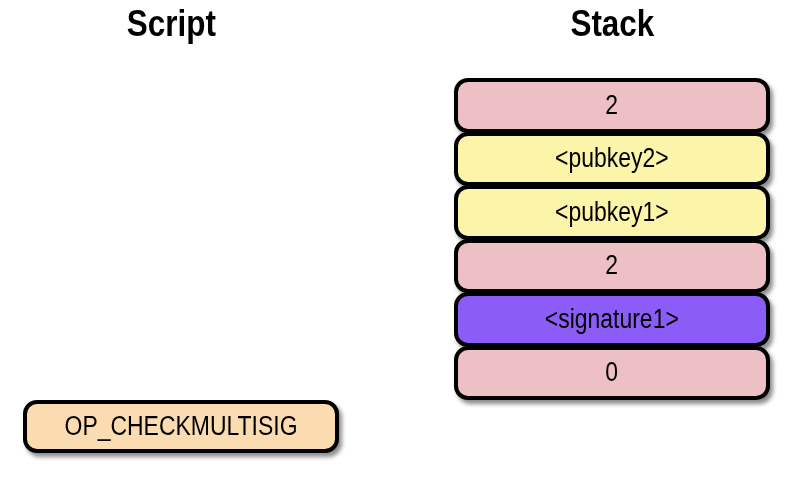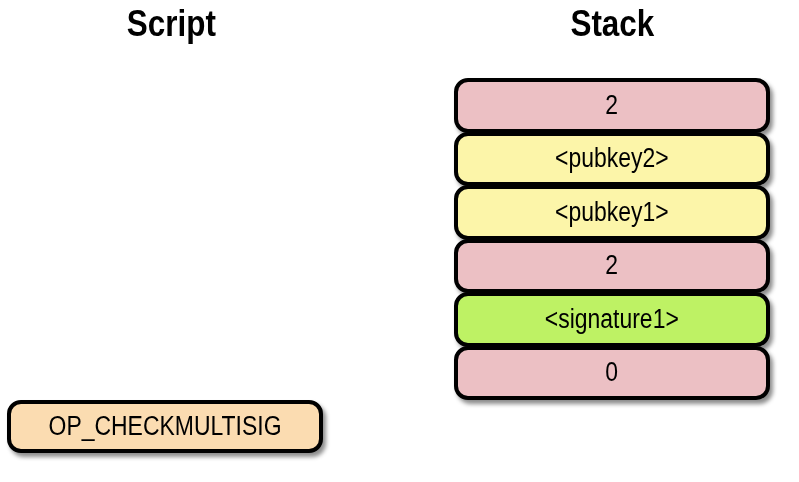--- a/index.html
+++ b/index.html
@@ -32,21 +32,21 @@
     transform: scaleX(0.85);
     transform-origin: center center;
     white-space: nowrap;
   }
   .column {
     position: absolute;
     display: flex;
     flex-direction: column;
   }
   #stack-column  { left: 454px; top: 78px;  width: 316px; }
-  #script-column { left: 7px;  top: 400px; width: 316px; }
+  #script-column { left: 23px;  top: 400px; width: 316px; }
   .box {
     height: 54.5px;
     border: 4px solid #000000;
     border-radius: 14px;
     background: #eeeeee;
     display: flex;
     align-items: center;
     justify-content: center;
     font-size: 27px;
     box-shadow: 3px 4px 4px rgba(0, 0, 0, 0.45);
@@ -73,21 +73,21 @@
       </div>
       <div class="box" style="background-color: rgb(252, 245, 169); align-items: center;">
         <span class="condensed">&lt;pubkey2&gt;</span>
       </div>
       <div class="box" style="background-color: rgb(252, 245, 169);">
         <span class="condensed">&lt;pubkey1&gt;</span>
       </div>
       <div class="box" style="background-color: rgb(236, 192, 196);">
         <span class="condensed">2</span>
       </div>
-      <div class="box" style="background-color: #bef264;">
+      <div class="box" style="background-color: #8b5cf6;">
         <span class="condensed">&lt;signature1&gt;</span>
       </div>
       <div class="box" style="background-color: rgb(236, 192, 196);">
         <span class="condensed">0</span>
       </div>
     </div>
 
   <div class="column" id="script-column">
       <div class="box" style="background-color: rgb(251, 220, 177);">
         <span class="condensed">OP_CHECKMULTISIG</span>

